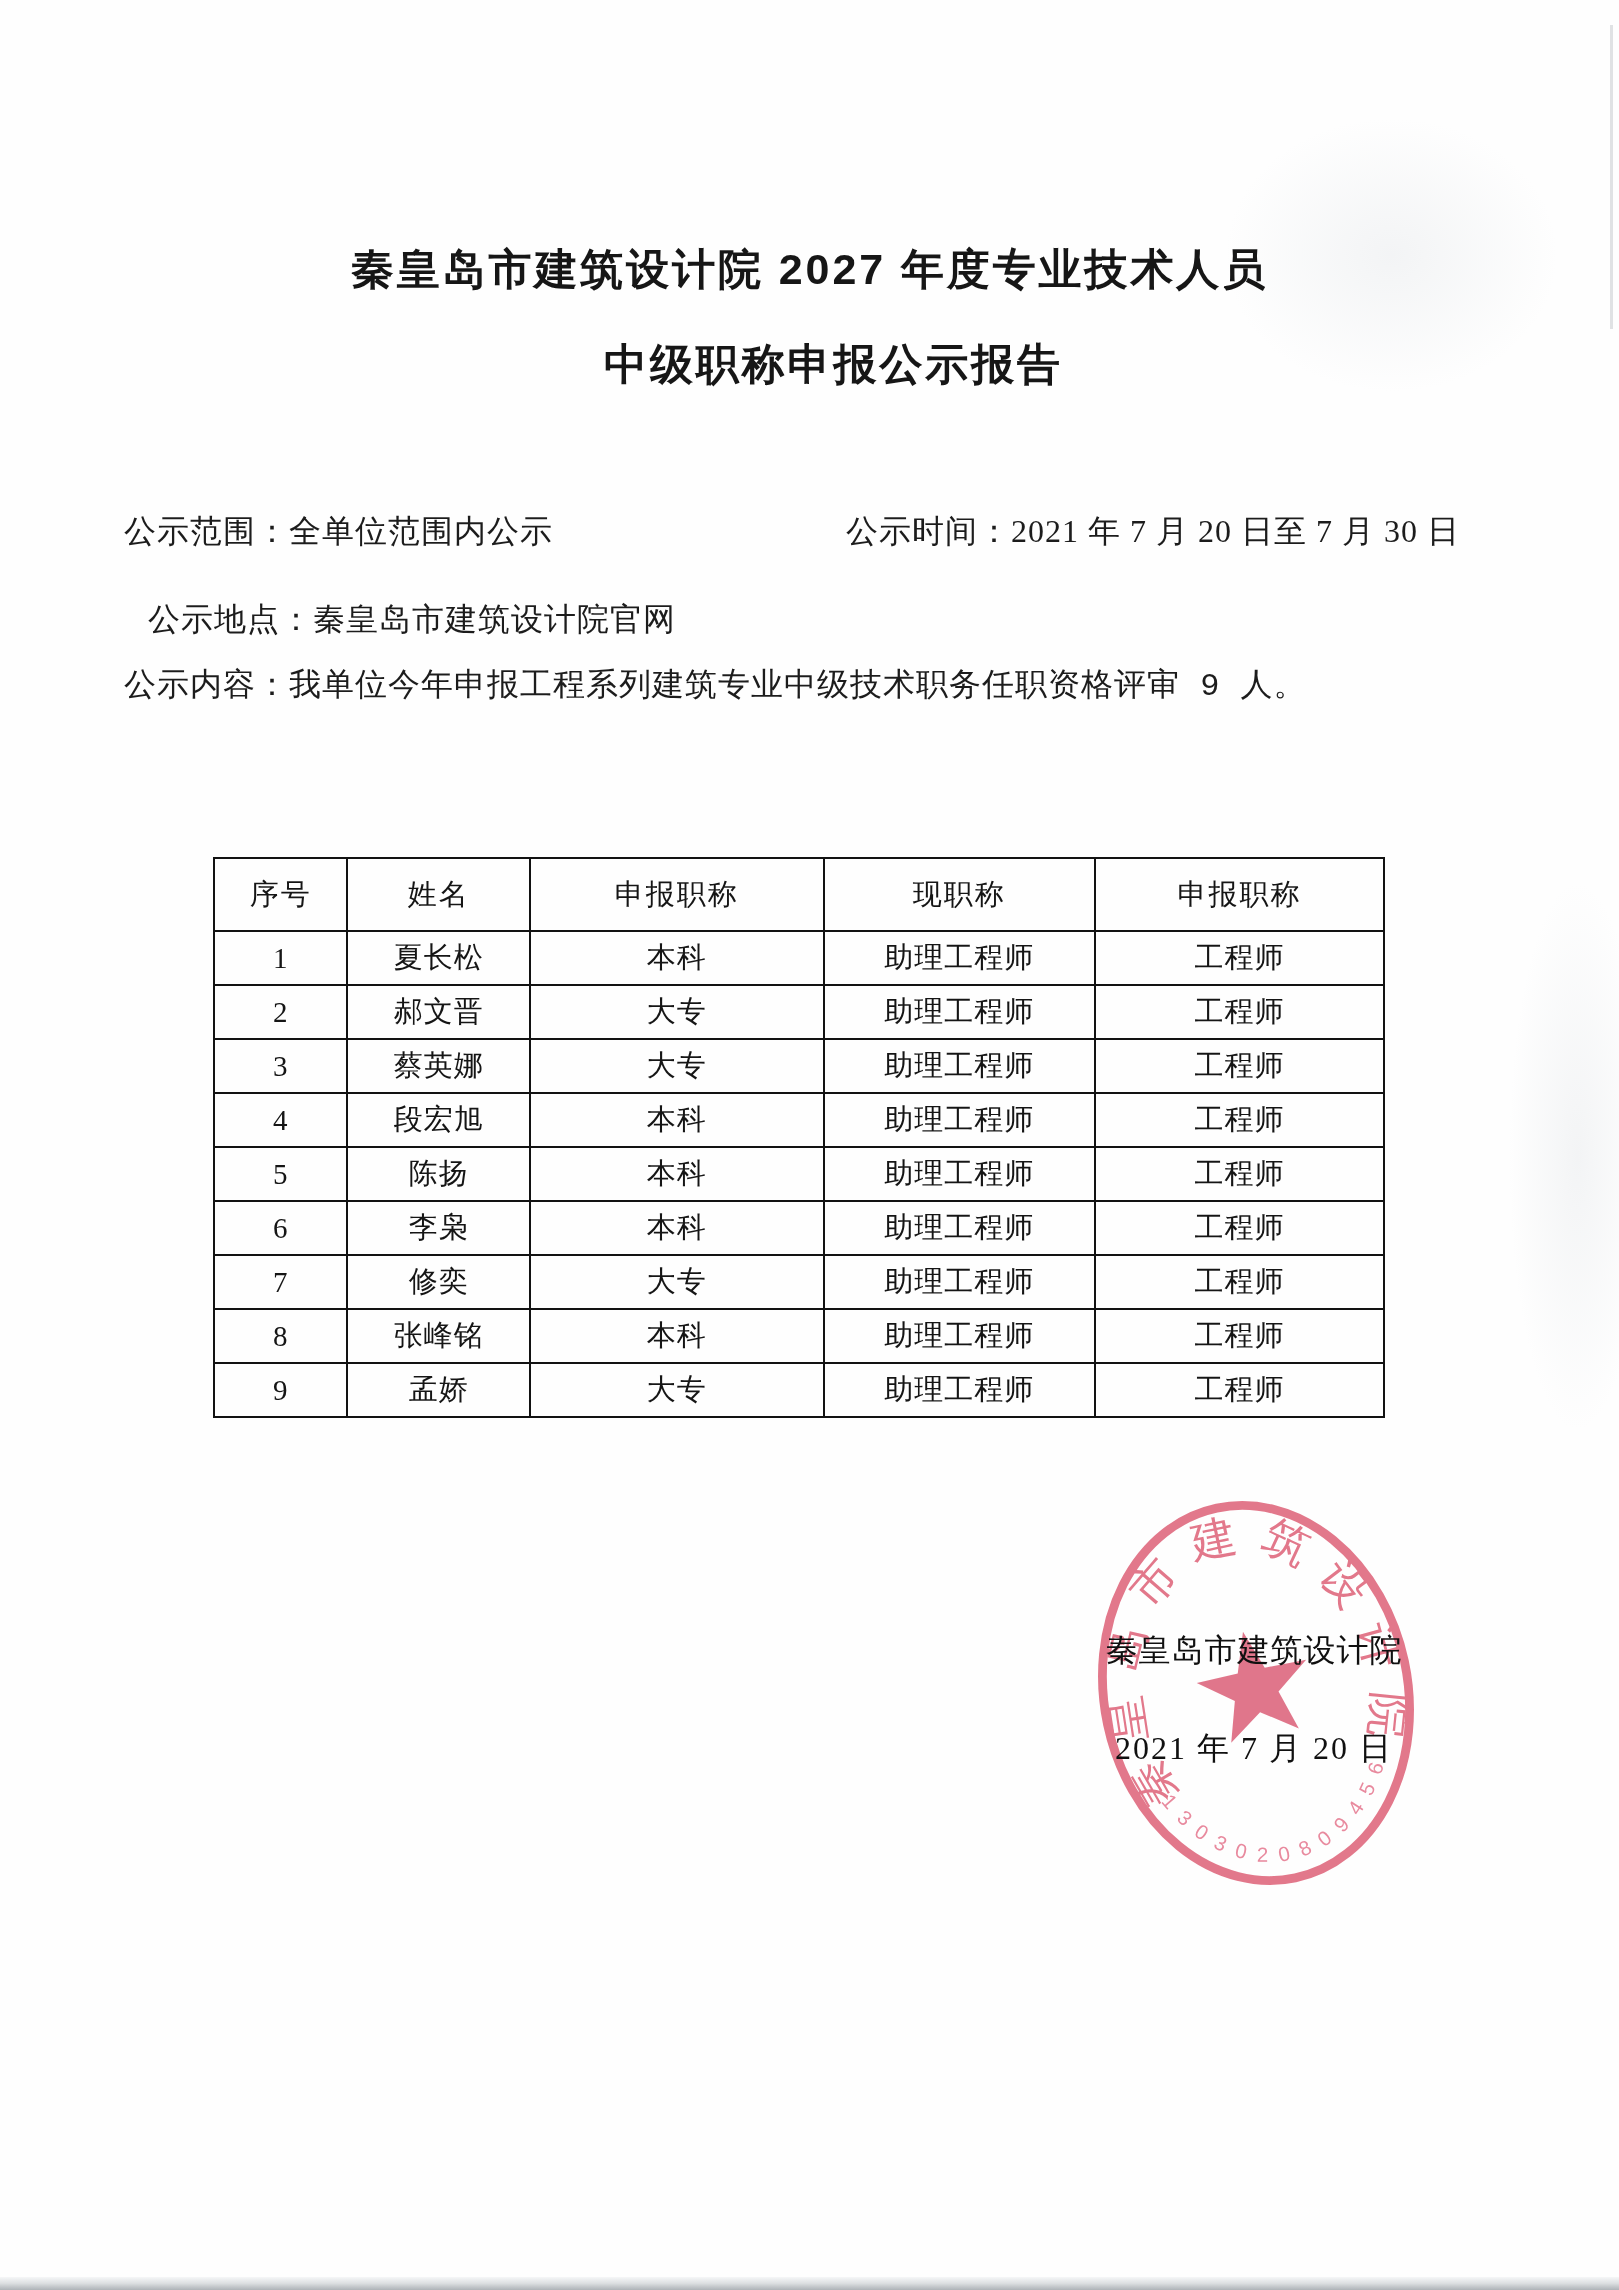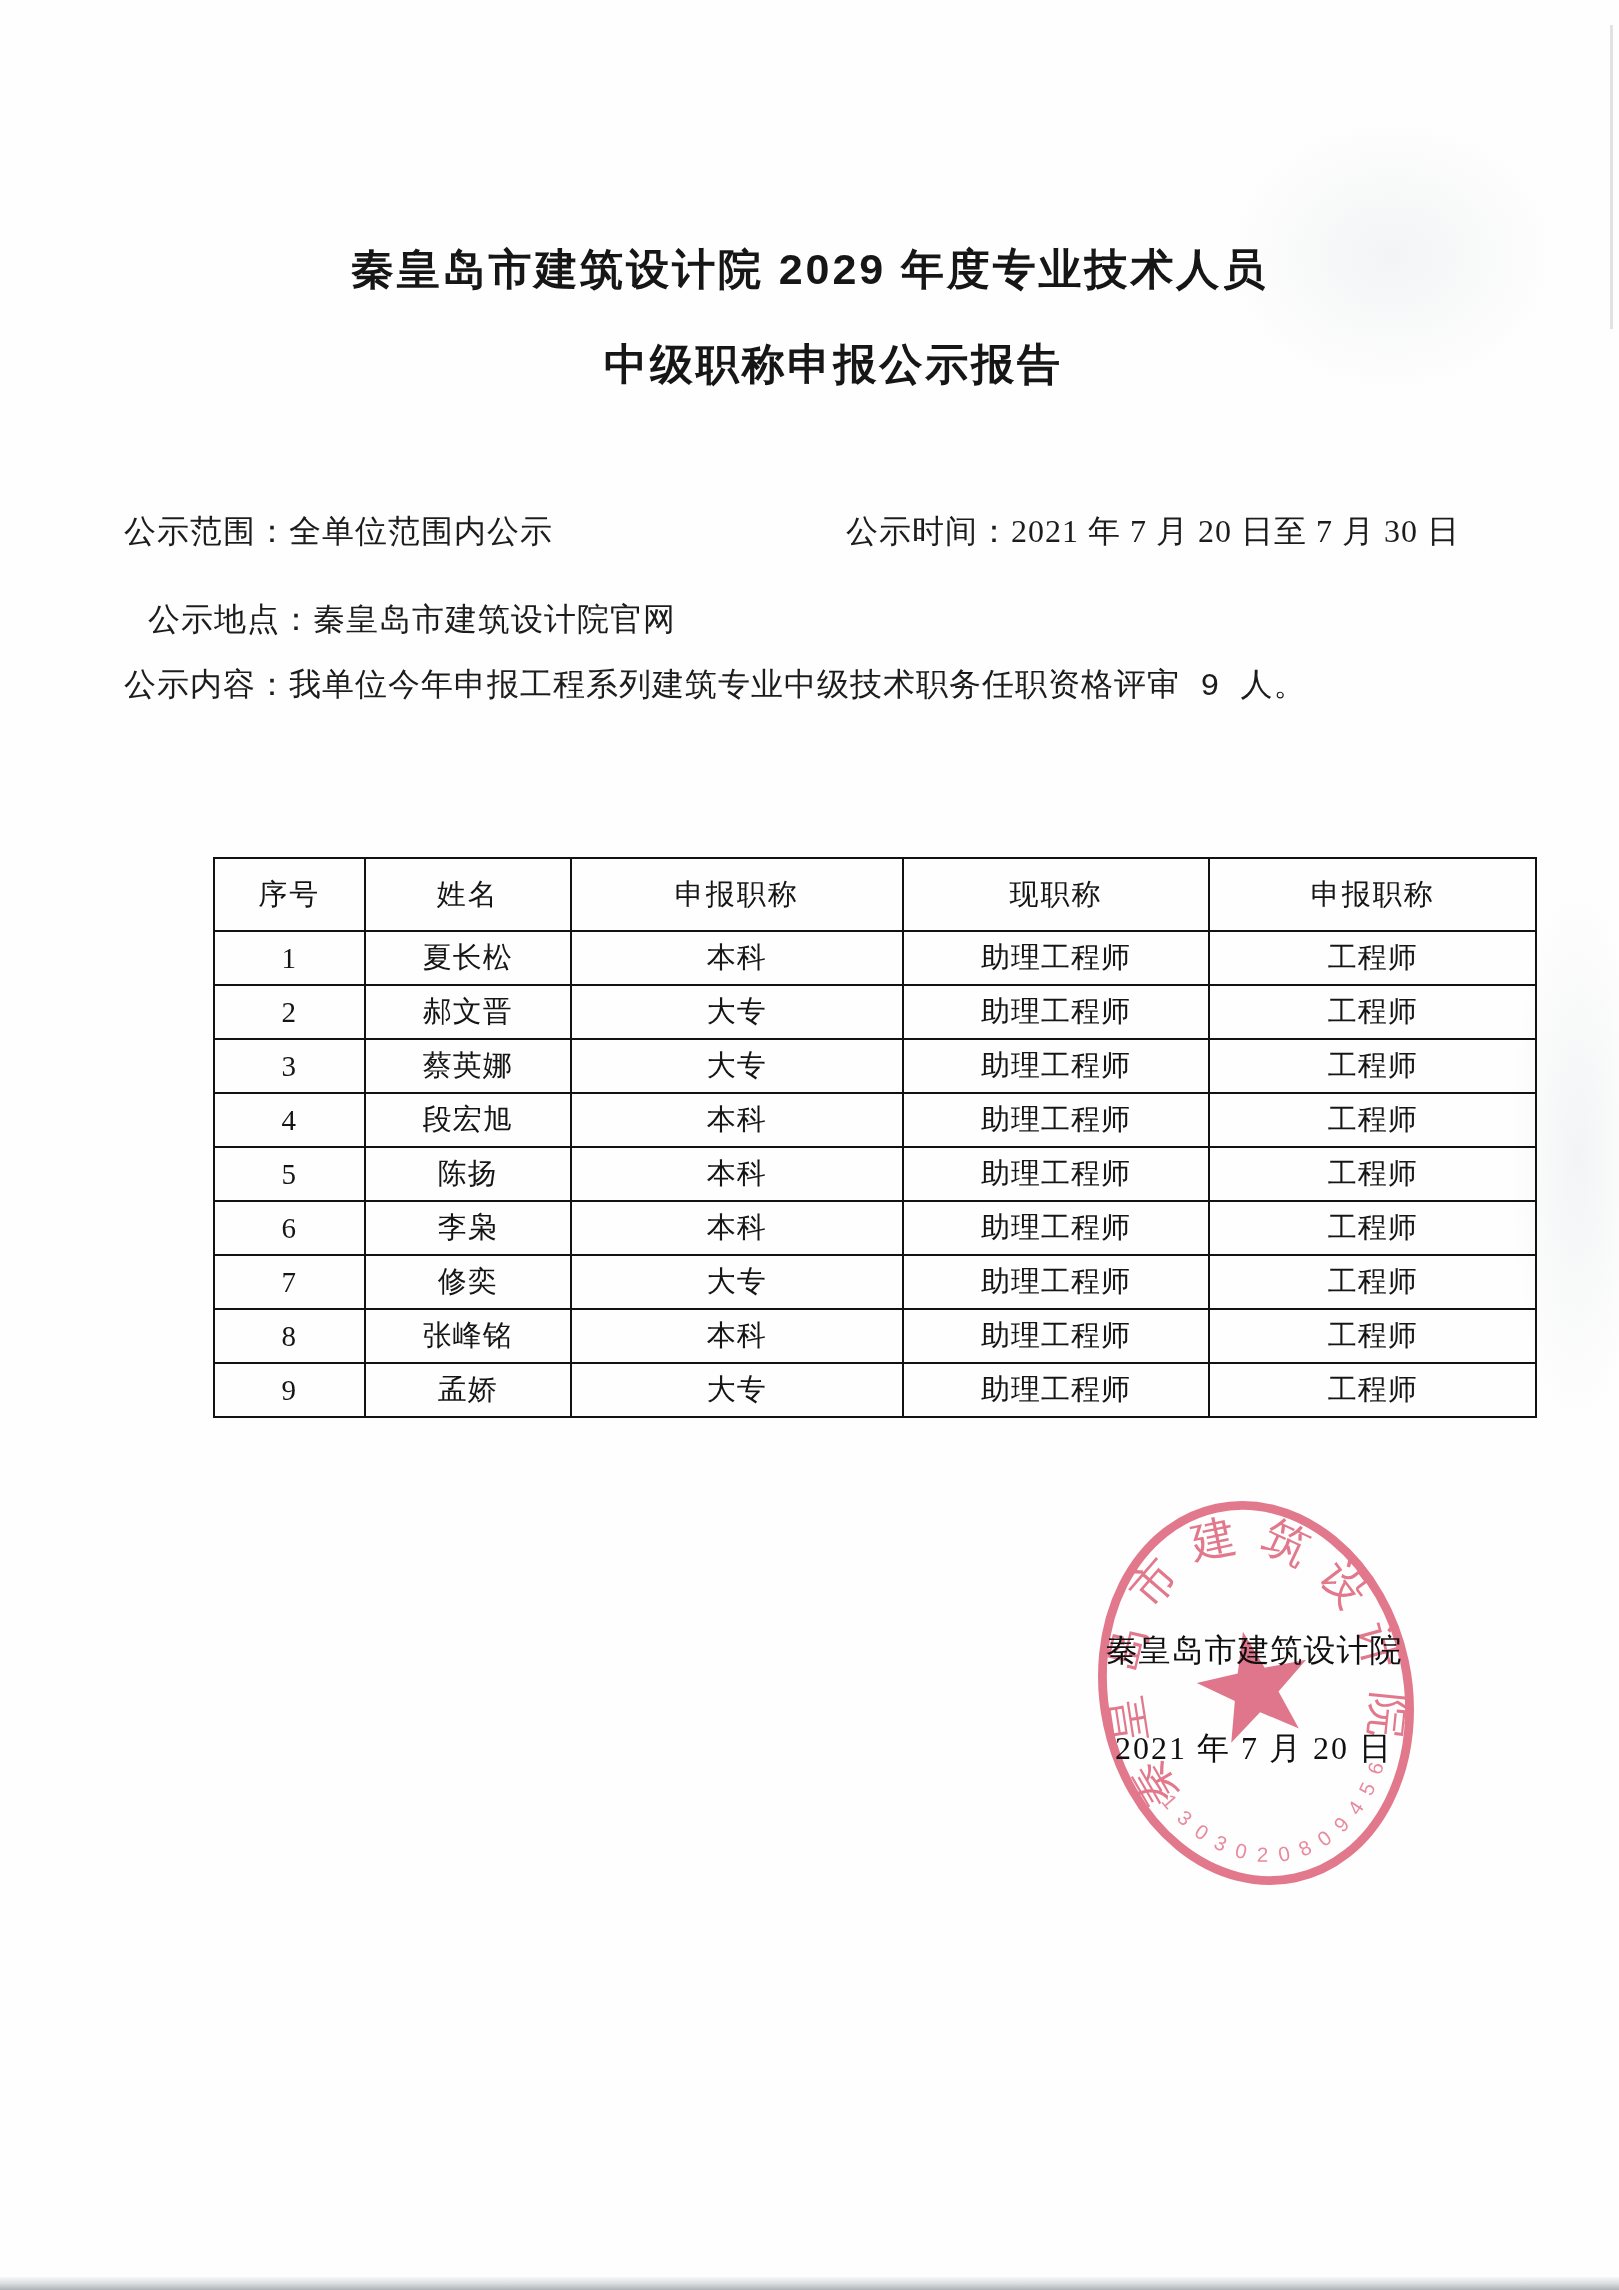--- a/index.html
+++ b/index.html
@@ -32,21 +32,21 @@
   .line-scope{left:124px;top:510px;}
   .line-time{left:846px;top:510px;}
   .line-place{left:124px;top:598px;margin-left:24px;}
   .line-content{left:124px;top:663px;font-family:Liberation Mono, monospace;}
   .table-title{
     position:absolute;left:213px;width:1172px;top:800px;
     text-align:center;font-size:32px;letter-spacing:2px;color:#161616;
   }
   table.roster{
     position:absolute;left:213px;top:857px;
-    width:1324px;
+    width:1172px;
     border-collapse:collapse;
     table-layout:fixed;
     font-size:29px;
     color:#151515;
   }
   table.roster,
   table.roster th,
   table.roster td{
     border:2px solid #121212;
   }
@@ -89,21 +89,21 @@
 </style>
 </head>
 <body>
 
 <div class="page">
 
   <div class="smudge smudge-a"></div>
   <div class="smudge smudge-b"></div>
   <div class="scan-line-right"></div>
 
-  <div class="doc-title title1">秦皇岛市建筑设计院 2029 年度专业技术人员</div>
+  <div class="doc-title title1">秦皇岛市建筑设计院 2027 年度专业技术人员</div>
   <div class="doc-title title2">中级职称申报公示报告</div>
 
   <div class="info-line line-scope"><span>公示范围：</span><span>全单位范围内公示</span></div>
   <div class="info-line line-time"><span>公示时间：</span><span>2021 年 7 月 20 日至 7 月 30 日</span></div>
   <div class="info-line line-place"><span>公示地点：</span><span>秦皇岛市建筑设计院官网</span></div>
   <div class="info-line line-content"><span>公示内容：</span><span>我单位今年申报工程系列建筑专业中级技术职务任职资格评审 9 人。</span></div>
 
   <table class="roster">
     <colgroup>
       <col class="col-no">

